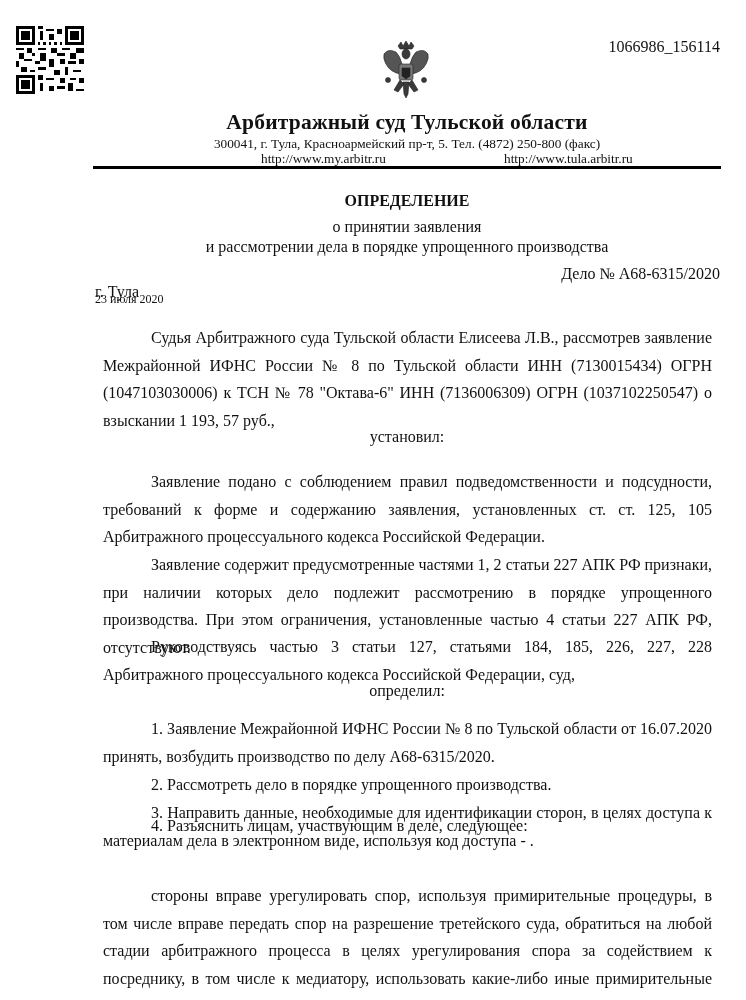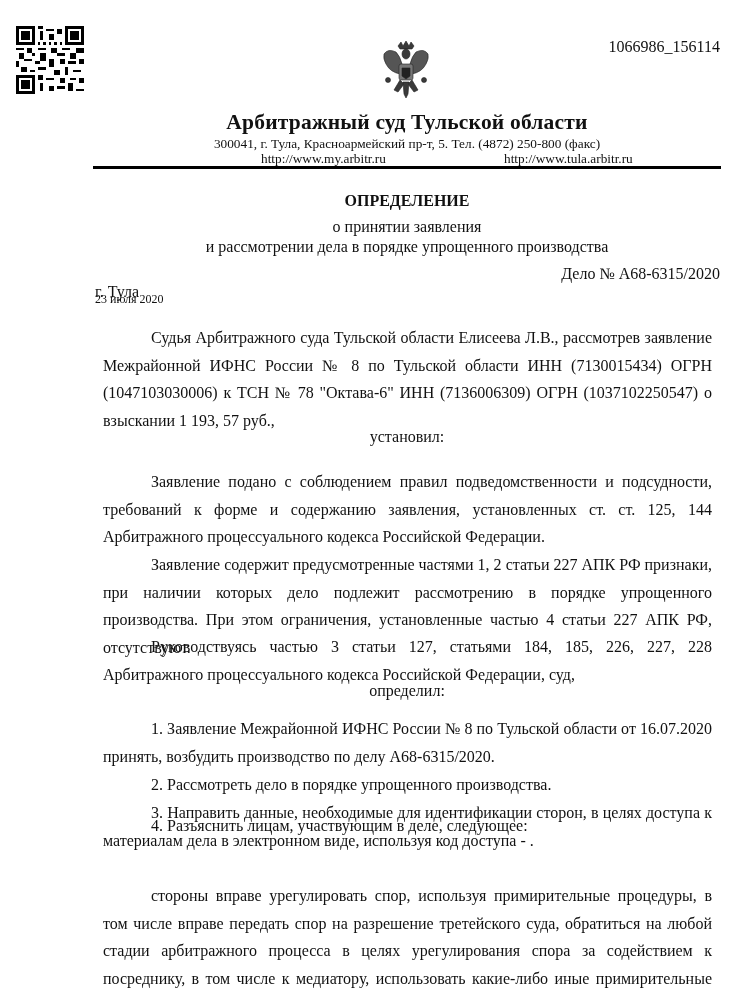--- a/index.html
+++ b/index.html
@@ -134,21 +134,21 @@
 
 <div class="abs city">г. Тула</div>
 <div class="abs case-no">Дело № А68-6315/2020</div>
 <div class="abs date">23 июля 2020</div>
 
 <div class="abs body p1">
     <p>Судья Арбитражного суда Тульской области Елисеева Л.В., рассмотрев  заявление Межрайонной ИФНС России № 8 по Тульской области ИНН (7130015434) ОГРН (1047103030006) к ТСН № 78 "Октава-6" ИНН (7136006309) ОГРН (1037102250547) о взыскании 1 193, 57 руб.,</p>
   </div>
 <div class="abs ustan">установил:</div>
 <div class="abs body p2">
-    <p>Заявление подано с соблюдением правил подведомственности и подсудности, требований к форме и содержанию заявления, установленных ст. ст. 125, 144 Арбитражного процессуального кодекса Российской Федерации.</p>
+    <p>Заявление подано с соблюдением правил подведомственности и подсудности, требований к форме и содержанию заявления, установленных ст. ст. 125, 105 Арбитражного процессуального кодекса Российской Федерации.</p>
   </div>
 <div class="abs body p3">
     <p>Заявление содержит предусмотренные частями 1, 2 статьи 227 АПК РФ признаки, при наличии которых дело подлежит рассмотрению в порядке упрощенного производства. При этом ограничения, установленные частью 4 статьи 227 АПК РФ, отсутствуют.</p>
   </div>
 <div class="abs body p4">
     <p>Руководствуясь частью 3 статьи 127, статьями 184, 185, 226, 227, 228 Арбитражного процессуального кодекса Российской Федерации, суд,</p>
   </div>
 <div class="abs opred">определил:</div>
 <div class="abs body p5">
     <p>1. Заявление Межрайонной ИФНС России № 8 по Тульской области от 16.07.2020 принять, возбудить производство по делу А68-6315/2020.</p>

